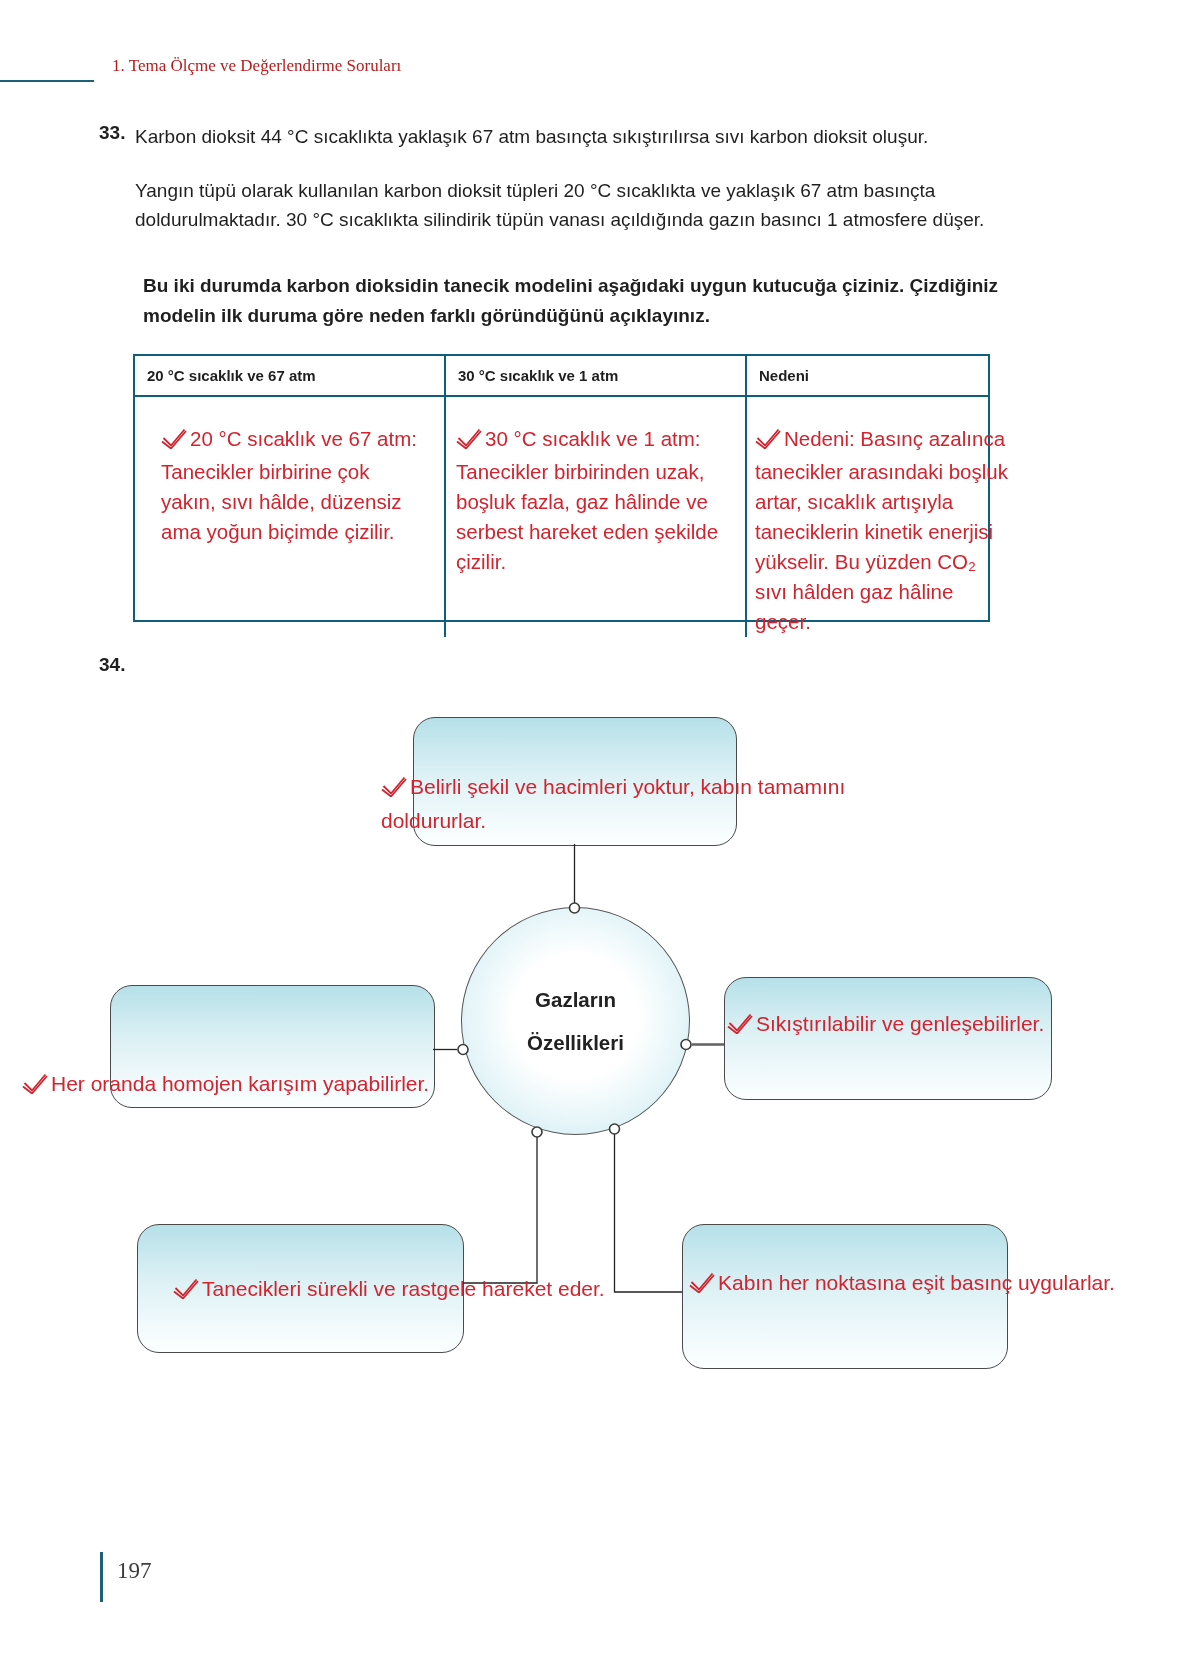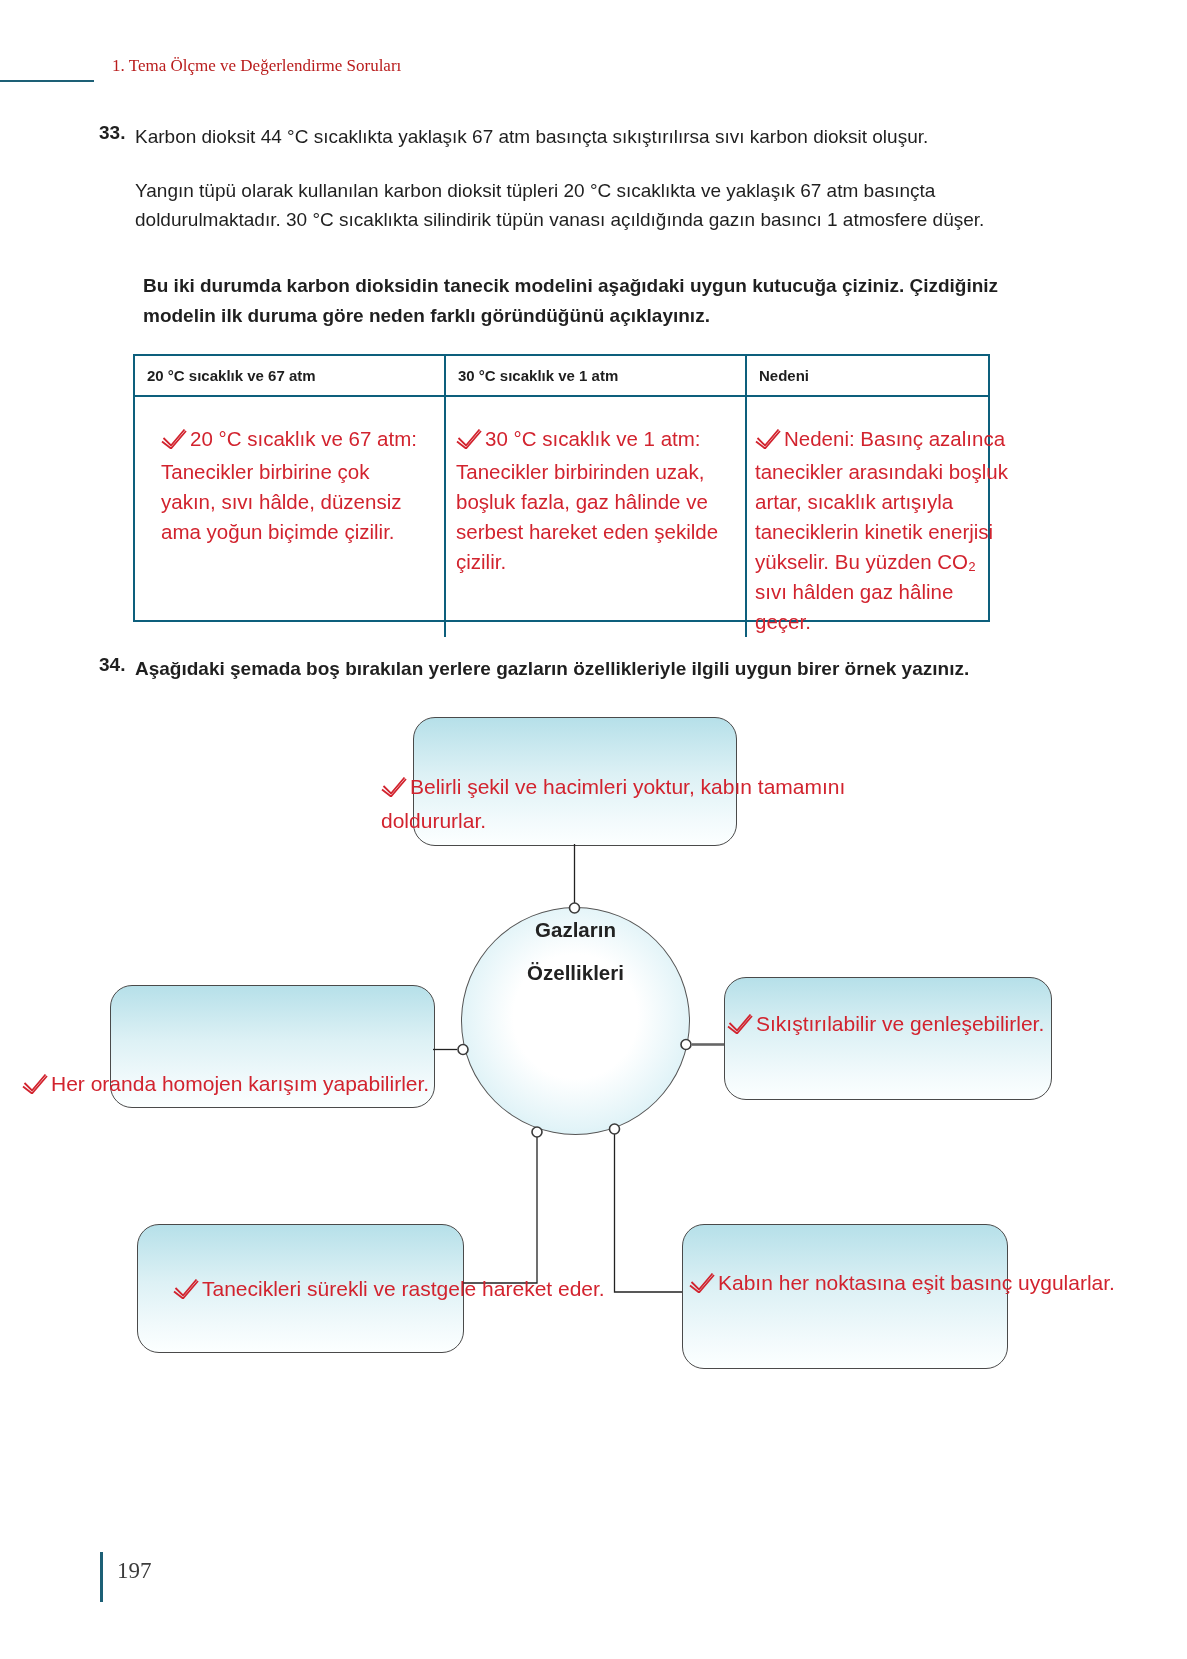--- a/index.html
+++ b/index.html
@@ -33,21 +33,21 @@
   .td2 .red{padding-left:10px;width:284px;}
   .td3 .red{padding-left:8px;width:254px;}
   .chk{display:inline-block;vertical-align:-3px;margin-right:3px;}
 
   
   .dbox{position:absolute;border:1px solid #4a4a4a;border-radius:22px;z-index:1;
         background:linear-gradient(180deg,#b6e0e9 0%,#ddf1f5 45%,#f2fafc 80%,#fcffff 100%);}
   .ellipse{position:absolute;left:461px;top:907px;width:227px;height:226px;border-radius:50%;
            border:1px solid #555;z-index:2;
            background:radial-gradient(circle at 50% 48%, #ffffff 0%, #ffffff 38%, #e3f4f8 68%, #c4e9f1 94%, #bce6ef 100%);
-           display:flex;flex-direction:column;align-items:center;}
+           display:flex;flex-direction:column;align-items:center;justify-content:center;}
   .ellipse .cline{font-size:20.5px;font-weight:bold;line-height:43px;color:#222;}
   .connectors{position:absolute;left:0;top:0;z-index:3;pointer-events:none;}
   .ann{position:absolute;z-index:4;color:#d2232e;font-size:21px;line-height:31px;}
 
   
   .footer-bar{position:absolute;left:100px;top:1552px;width:3px;height:50px;background:#1d6076;}
   .page-number{position:absolute;left:117px;top:1558px;font-family:"Liberation Serif",serif;
                font-size:23px;color:#3c3c3c;}
 </style>
 </head>
@@ -88,21 +88,20 @@
       <div class="red">
         <span class="chk"><svg width="26" height="22" viewBox="0 0 26 22">
               <path d="M2.5 11 L10 18.5 L23.5 2.5" fill="none" stroke="#d2232e" stroke-width="1.8"></path>
               <path d="M1 14.5 L10 21.5 L25 4" fill="none" stroke="#d2232e" stroke-width="1.8"></path>
             </svg></span><span>Nedeni: Basınç azalınca tanecikler arasındaki boşluk artar, sıcaklık artışıyla taneciklerin kinetik enerjisi yükselir. Bu yüzden CO₂ sıvı hâlden gaz hâline geçer.</span>
       </div>
     </div>
   </div>
 
   <div class="qnum" style="left:99px;top:654px;">34.</div>
-  <div class="qtext bold nowrap" style="left:135px;top:654px;">Aşağıdaki şemada boş bırakılan yerlere gazların özellikleriyle ilgili uygun birer örnek yazınız.</div>
 
   <div class="dbox" style="left:413px;top:717px;width:322px;height:127px;"></div>
   <div class="dbox" style="left:110px;top:985px;width:323px;height:121px;"></div>
   <div class="dbox" style="left:724px;top:977px;width:326px;height:121px;"></div>
   <div class="dbox" style="left:137px;top:1224px;width:325px;height:127px;"></div>
   <div class="dbox" style="left:682px;top:1224px;width:324px;height:143px;"></div>
 
   <div class="ellipse">
     <div class="cline">Gazların</div>
     <div class="cline">Özellikleri</div>

